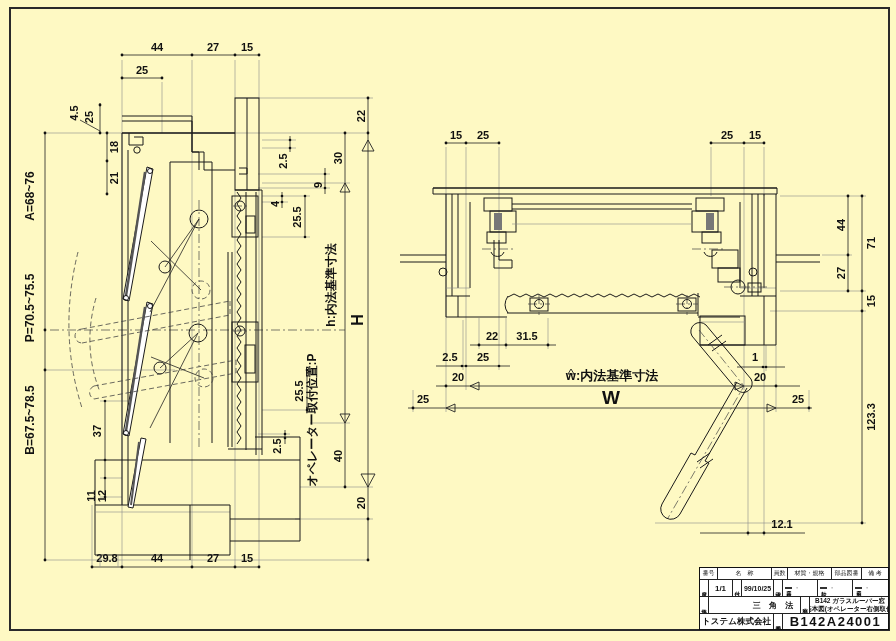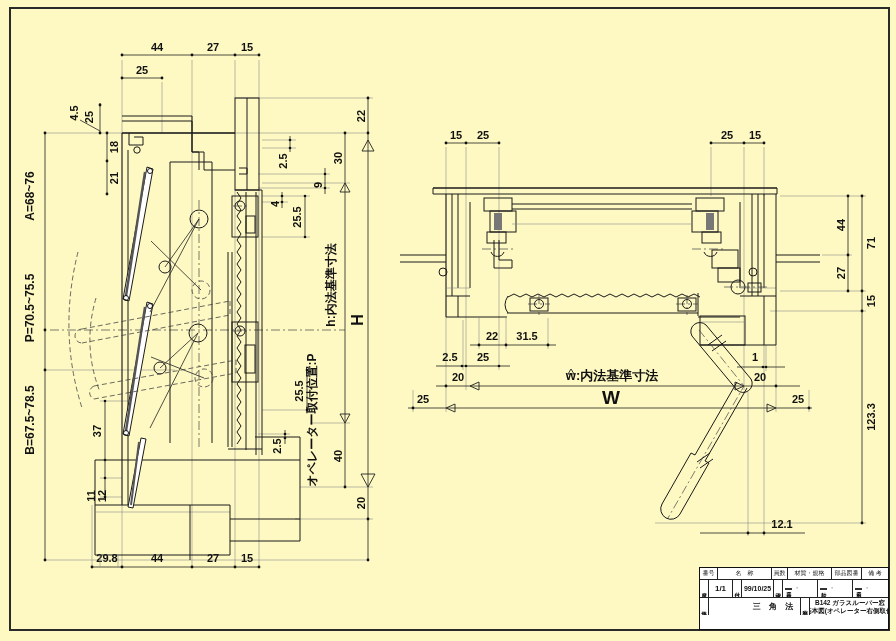--- a/index.html
+++ b/index.html
@@ -498,14 +498,19 @@
   </div>
   <div class="row" style="height:17px;">
     <div class="c vl" style="width:9px;">角法</div>
     <div class="c h8" style="width:52px;letter-spacing:3px;margin-left:40px;">三 角 法</div>
     <div class="c vl" style="width:9px;">名称</div>
     <div class="c names" style="flex:1;">
       <div>B142 ガラスルーバー窓</div>
       <div>基本図(オペレーター右側取付)</div>
     </div>
   </div>
+  <div class="row" style="flex:1;">
+    <div class="c co" style="width:74px;">トステム株式会社</div>
+    <div class="c vl" style="width:9px;">図番</div>
+    <div class="c dwg" style="flex:1;">B142A24001</div>
+  </div>
 </div>
 </div>
 
 </body></html>

